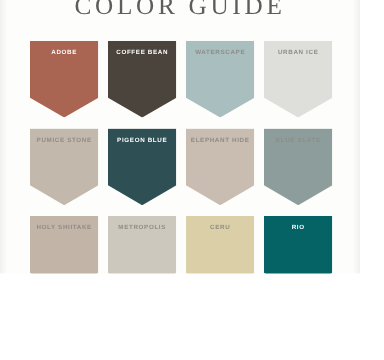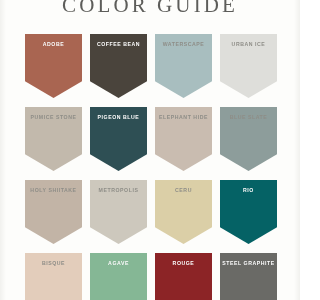--- a/index.html
+++ b/index.html
@@ -10,21 +10,21 @@
   body {
     width: 300px;
     height: 300px;
     overflow: hidden;
     background: #ffffff;
     font-family: "Liberation Sans", sans-serif;
   }
   #page {
     position: relative;
     width: 300px;
-    height: 300px;
+    height: 228px;
     background: #fdfdfb;
     overflow: hidden;
     box-sizing: border-box;
   }
   
   #page::before,
   #page::after {
     content: "";
     position: absolute;
     top: 0;

